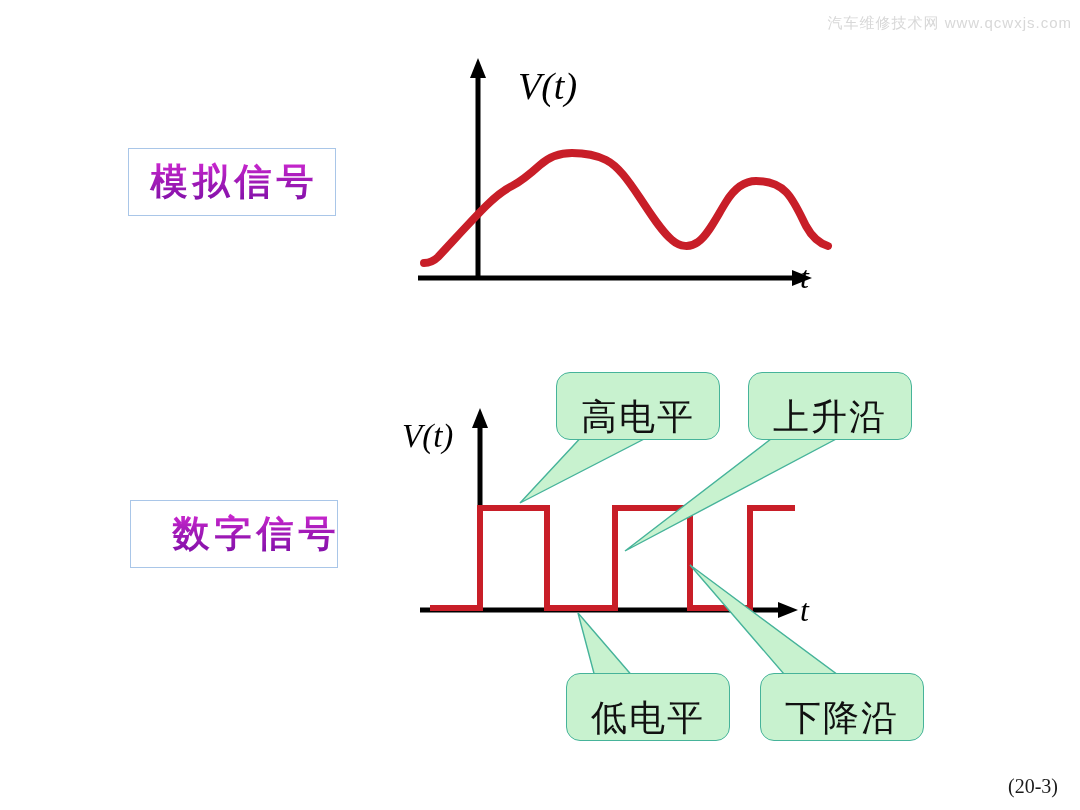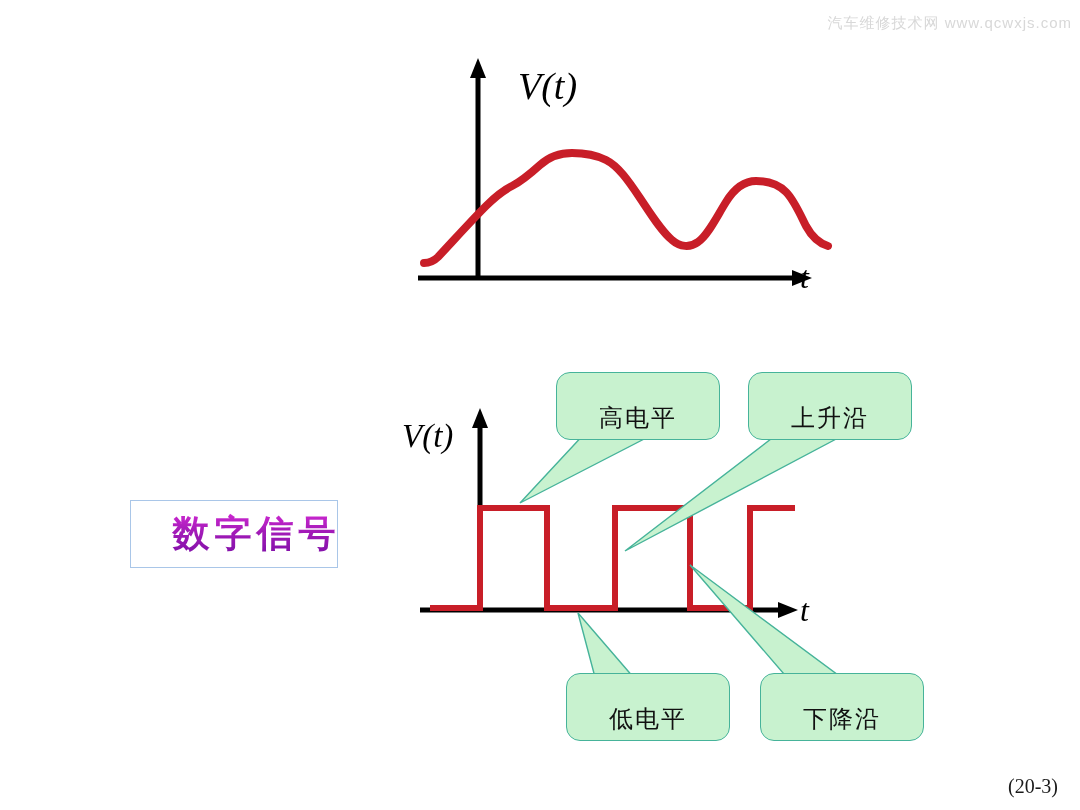--- a/index.html
+++ b/index.html
@@ -82,21 +82,21 @@
     background: #c8f2cf;
     border: 1.4px solid #46b39a;
     border-radius: 14px;
     display: flex;
     align-items: center;
     justify-content: center;
     z-index: 4;
   }
   .callout .txt {
     font-family: "DejaVu Sans", "Liberation Sans", sans-serif;
-    font-size: 24px;
+    font-size: 36px;
     color: #111111;
     letter-spacing: 2px;
     white-space: nowrap;
     margin-top: 23px;
   }
   #callout-high    { left: 556px; top: 372px; width: 164px; height: 68px; }
   #callout-rising  { left: 748px; top: 372px; width: 164px; height: 68px; }
   #callout-low     { left: 566px; top: 673px; width: 164px; height: 68px; }
   #callout-falling { left: 760px; top: 673px; width: 164px; height: 68px; }
 
@@ -119,20 +119,23 @@
     margin-left: 48px;
   }
 </style>
 </head>
 <body>
 
 <div id="page">
 
   <div id="watermark">汽车维修技术网 www.qcwxjs.com</div>
 
+  <div class="side-label" id="label-analog">
+    <span class="txt">模拟信号</span>
+  </div>
 
   <div class="chart" id="chart-analog">
     <svg width="460" height="260" viewBox="0 0 460 260">
 
       <g>
         <line x1="78" y1="228" x2="78" y2="18" stroke="#000" stroke-width="5"></line>
         <polygon points="78,8 70,28 86,28" fill="#000"></polygon>
         <line x1="18" y1="228" x2="400" y2="228" stroke="#000" stroke-width="5"></line>
         <polygon points="412,228 392,220 392,236" fill="#000"></polygon>
       </g>

